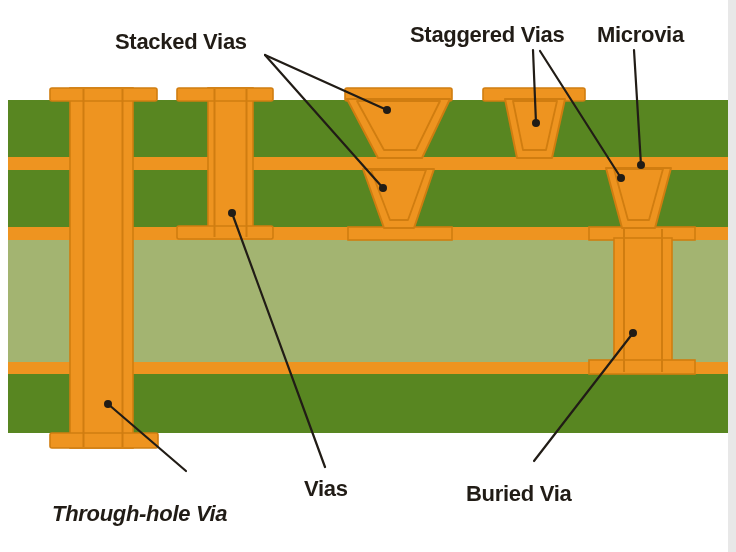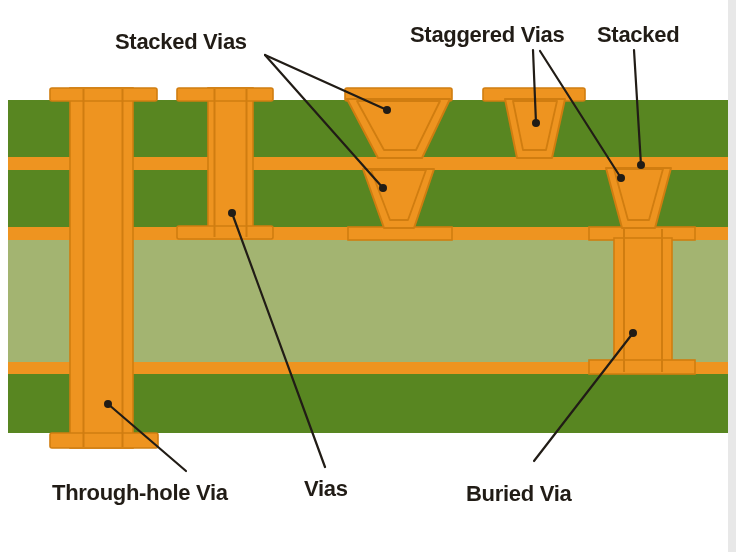--- a/index.html
+++ b/index.html
@@ -119,18 +119,18 @@
       <line x1="232" y1="213" x2="325" y2="467" class="ann-line"></line>
       <circle cx="232" cy="213" r="4" class="dot"></circle>
 
       <line x1="633" y1="333" x2="534" y2="461" class="ann-line"></line>
       <circle cx="633" cy="333" r="4" class="dot"></circle>
     </g>
   </svg>
 
   <div class="label" style="left:115px;top:29px;">Stacked Vias</div>
   <div class="label" style="left:378px;top:22px;margin-left:32px;">Staggered Vias</div>
-  <div class="label" style="left:597px;top:22px;">Stacked</div>
-  <div class="label" style="left:52px;top:480px;">Through-hole Via</div>
+  <div class="label" style="left:597px;top:22px;">Microvia</div>
+  <div class="label" style="left:52px;top:501px;font-style:italic;">Through-hole Via</div>
   <div class="label" style="left:304px;top:476px;">Vias</div>
   <div class="label" style="left:466px;top:481px;">Buried Via</div>
 
 </div>
 
 </body></html>

